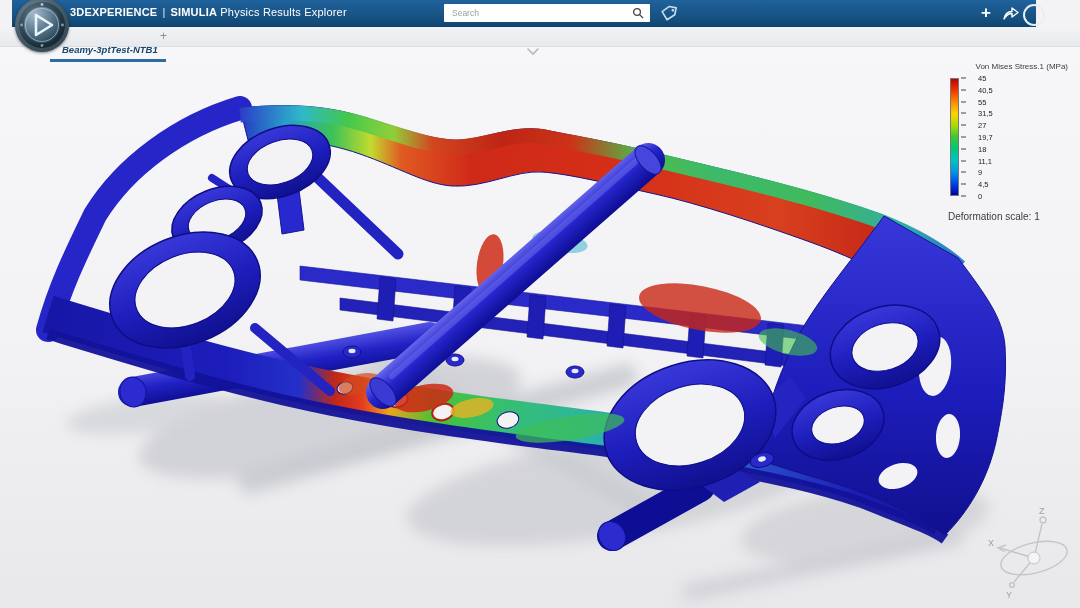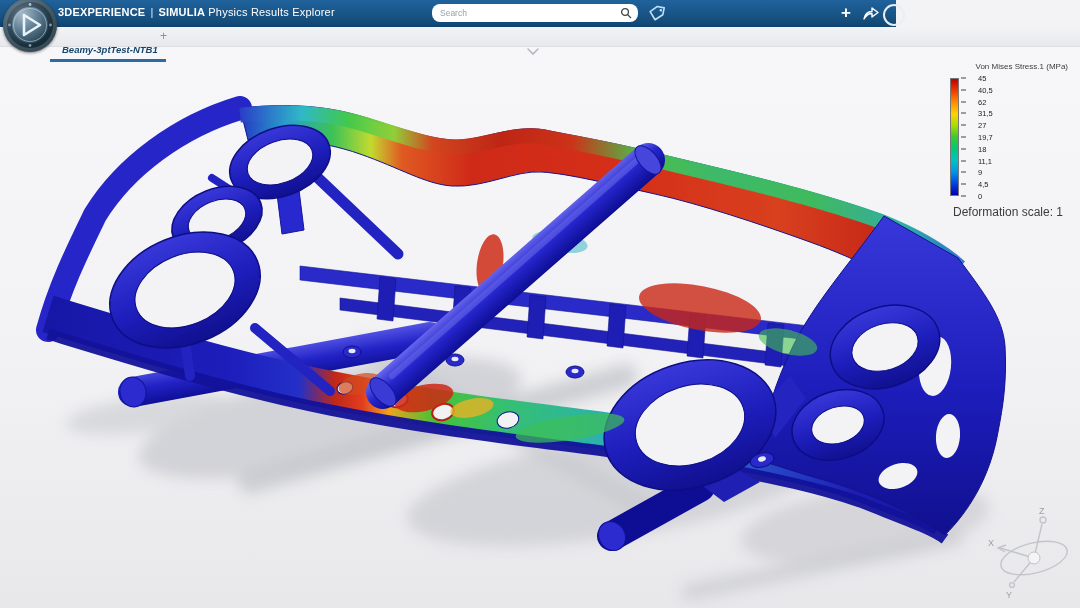--- a/index.html
+++ b/index.html
@@ -1,25 +1,25 @@
 <!DOCTYPE html>
 <html style="--topbar-bg: #16507f; --tab-underline: #2a6ca6;"><head>
 <meta charset="utf-8">
 <style>
   html,body{margin:0;padding:0;}
   body{width:1080px;height:608px;overflow:hidden;font-family:"Liberation Sans",sans-serif;background:#f3f3f5;}
   .app{position:relative;width:1080px;height:608px;}
 
   
-  .topbar{position:absolute;left:0;top:0;width:896px;height:27px;
+  .topbar{position:absolute;left:12px;top:0;width:1024px;height:27px;
     background:linear-gradient(#20629c,var(--topbar-bg,#16507f) 70%,#0f4470);z-index:5;}
   .brand{position:absolute;left:58px;top:6px;font-size:11px;color:#fff;letter-spacing:.2px;white-space:nowrap;}
   .brand b{font-weight:bold;}
   .brand .sep{margin:0 5px;opacity:.85;}
-  .searchwrap{position:absolute;left:432px;top:4px;width:206px;height:18px;background:#fff;border-radius:8px;
+  .searchwrap{position:absolute;left:432px;top:4px;width:206px;height:18px;background:#fff;border-radius:1px;
     display:flex;align-items:center;padding:0 6px;box-sizing:border-box;}
   .searchwrap input{flex:1;border:none;outline:none;font-size:8.5px;color:#333;background:transparent;font-family:"Liberation Sans",sans-serif;}
   .searchwrap input::placeholder{color:#9aa0a6;}
   .icon-tag{position:absolute;left:648px;top:4px;width:18px;height:18px;}
   .icon-plus{position:absolute;right:45px;top:3px;color:#fff;font-size:17px;font-weight:bold;cursor:pointer;line-height:20px;}
   .icon-share{position:absolute;right:16px;top:5px;width:18px;height:16px;}
   .icon-user{position:absolute;right:-9px;top:4px;width:18px;height:18px;border:2px solid #e8eef4;border-radius:50%;}
 
   
   .logo{position:absolute;left:3px;top:-2px;width:54px;height:54px;border-radius:50%;z-index:9;
@@ -41,21 +41,21 @@
   .chevron{position:absolute;left:525px;top:0px;width:16px;height:12px;}
 
   
   .legend{position:absolute;left:948px;top:16px;width:120px;z-index:3;}
   .legend-title{font-size:8px;color:#3c3c3c;margin-bottom:7px;white-space:nowrap;text-align:right;}
   .legend-body{position:relative;height:118px;margin-left:2px;}
   .legend-bar{position:absolute;left:0;top:0;width:9px;height:118px;border:1px solid #777;box-sizing:border-box;}
   .ltick{position:absolute;left:11px;transform:translateY(-50%);display:flex;align-items:center;gap:12px;}
   .ltick i{display:block;width:5px;height:1px;background:#444;}
   .ltick span{font-size:7.5px;color:#222;}
-  .legend-deform{font-size:12px;color:#3c3c3c;margin-top:9px;white-space:nowrap;text-align:center;}
+  .legend-deform{font-size:10px;color:#3c3c3c;margin-top:15px;white-space:nowrap;}
 
   .triad{position:absolute;left:986px;top:456px;}
 </style>
 </head>
 <body>
 
 <div class="app">
 
   <header class="topbar">
     <div class="brand">
@@ -307,21 +307,21 @@
         <div class="ltick" style="top:0%">
             <i></i>
             <span>45</span>
           </div>
         <div class="ltick" style="top:10%">
             <i></i>
             <span>40,5</span>
           </div>
         <div class="ltick" style="top:20%">
             <i></i>
-            <span>62</span>
+            <span>55</span>
           </div>
         <div class="ltick" style="top:30%">
             <i></i>
             <span>31,5</span>
           </div>
         <div class="ltick" style="top:40%">
             <i></i>
             <span>27</span>
           </div>
         <div class="ltick" style="top:50%">

